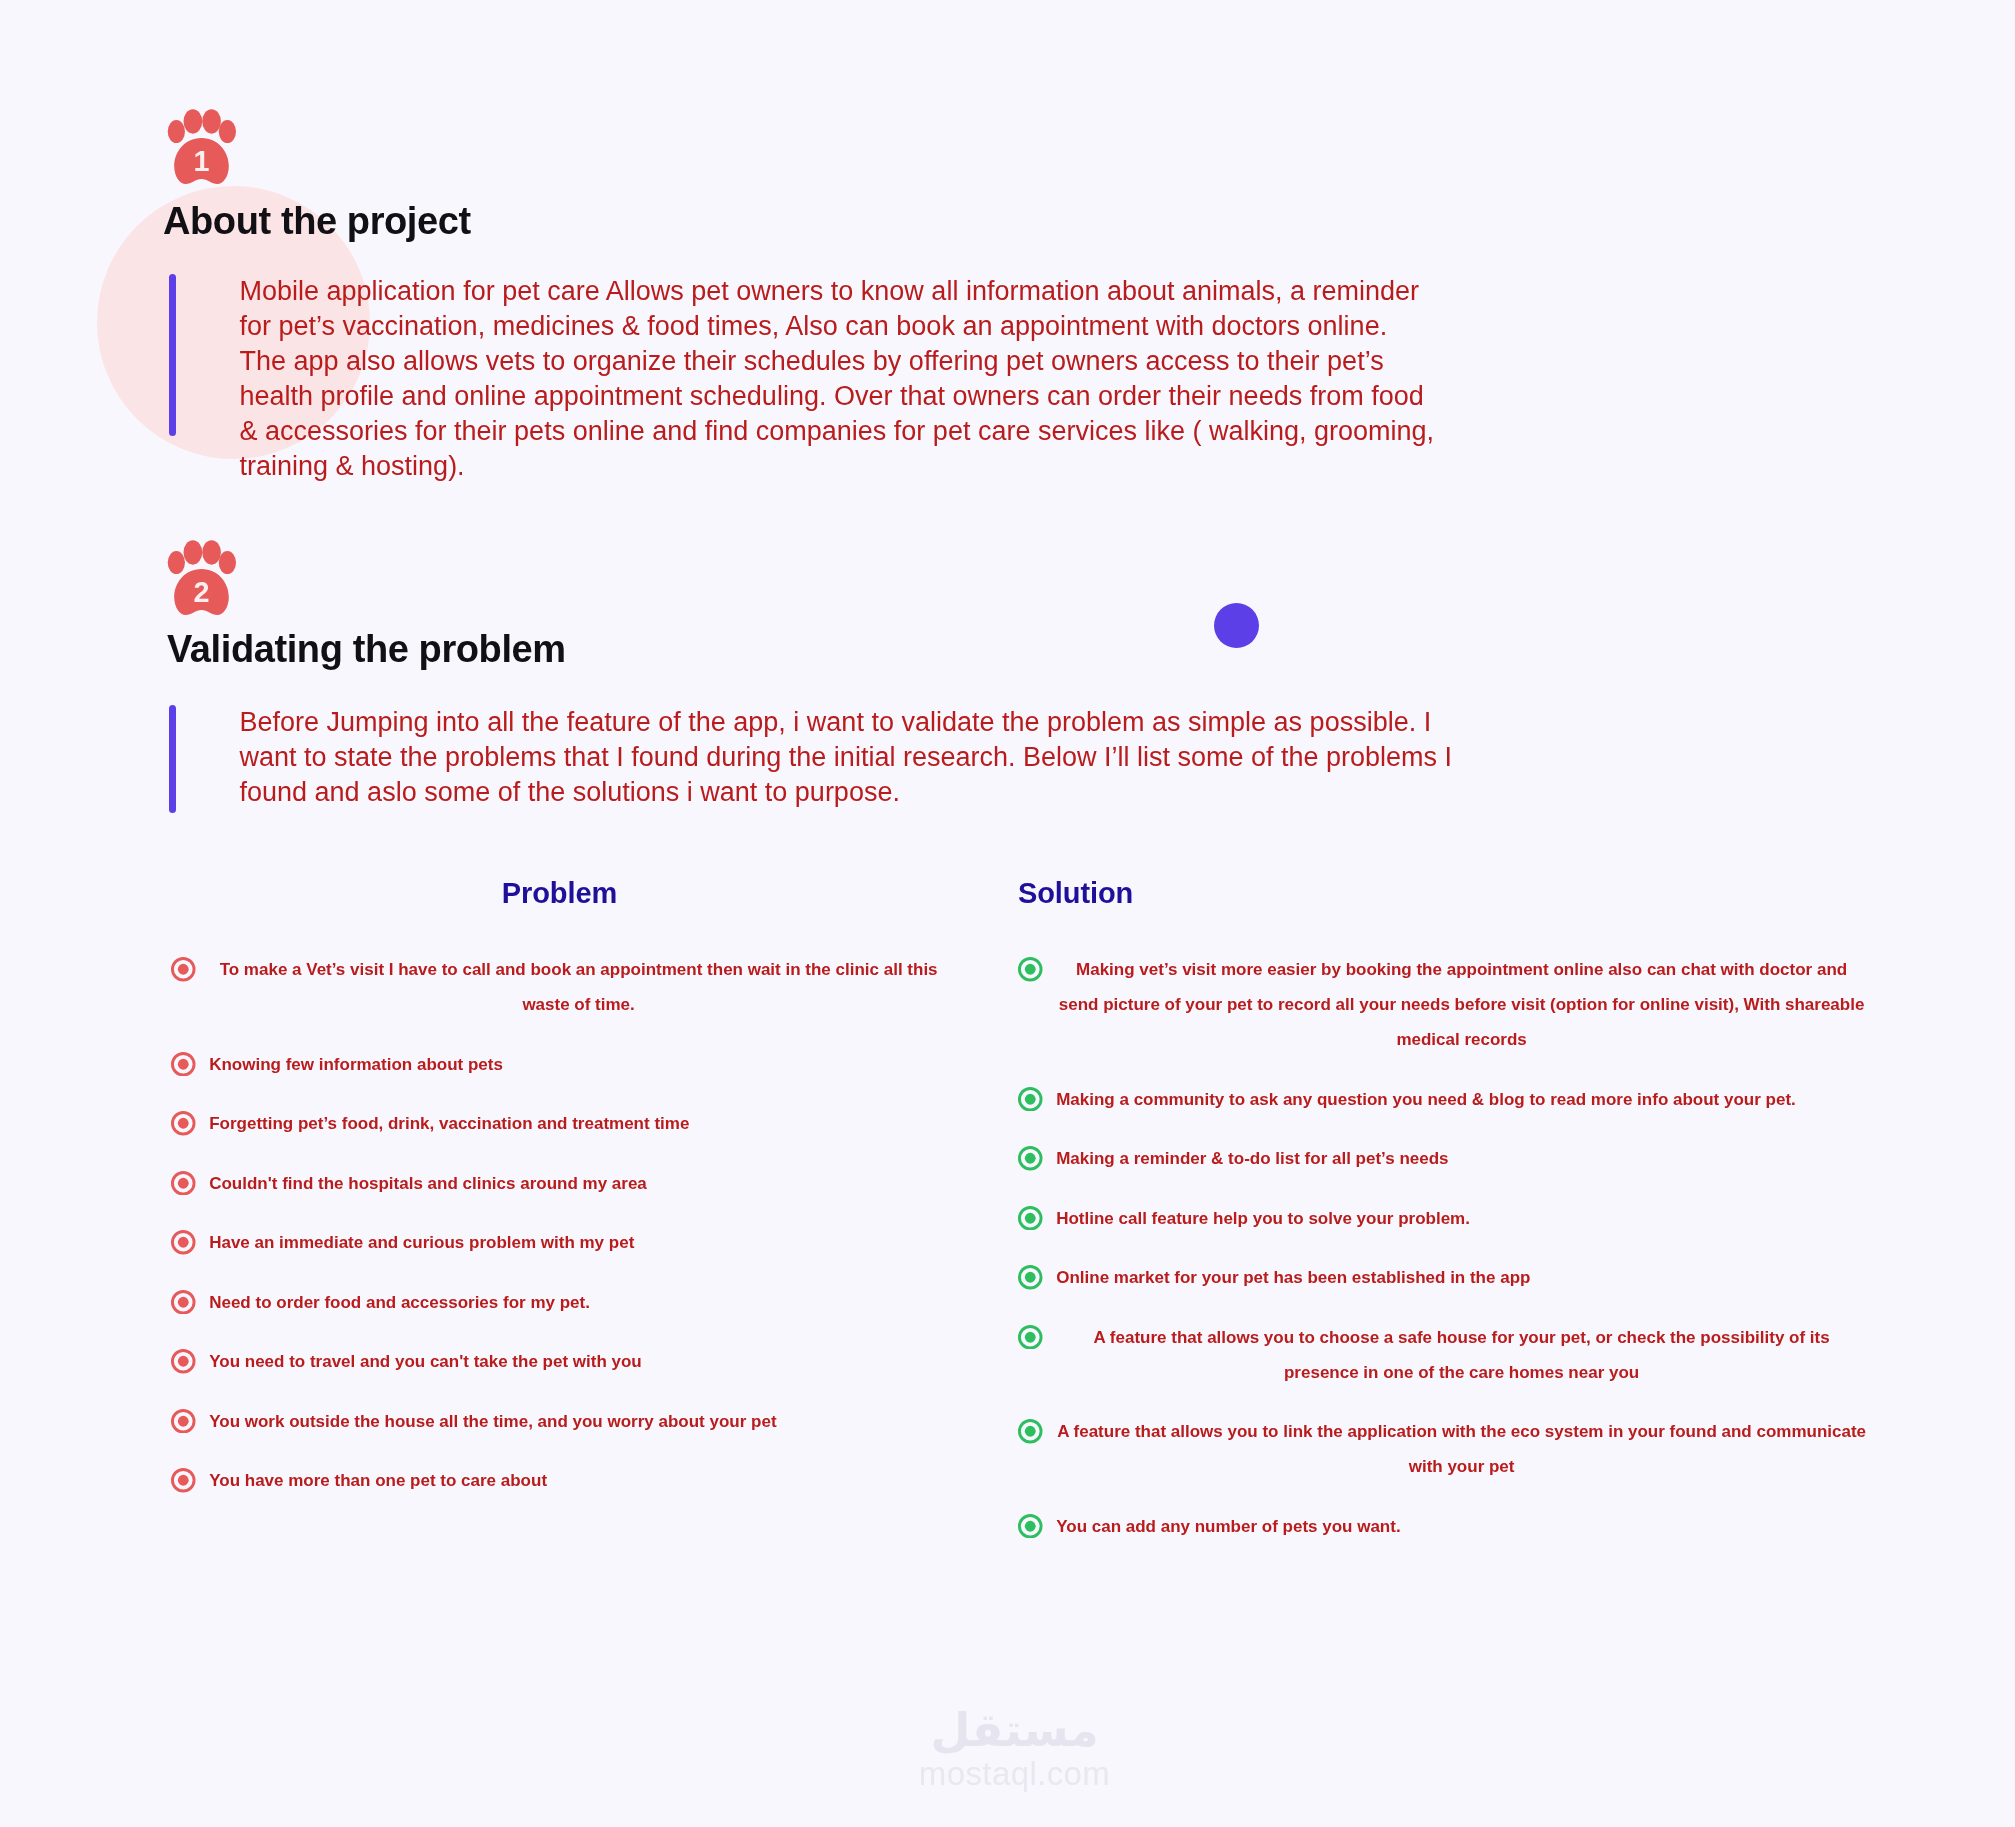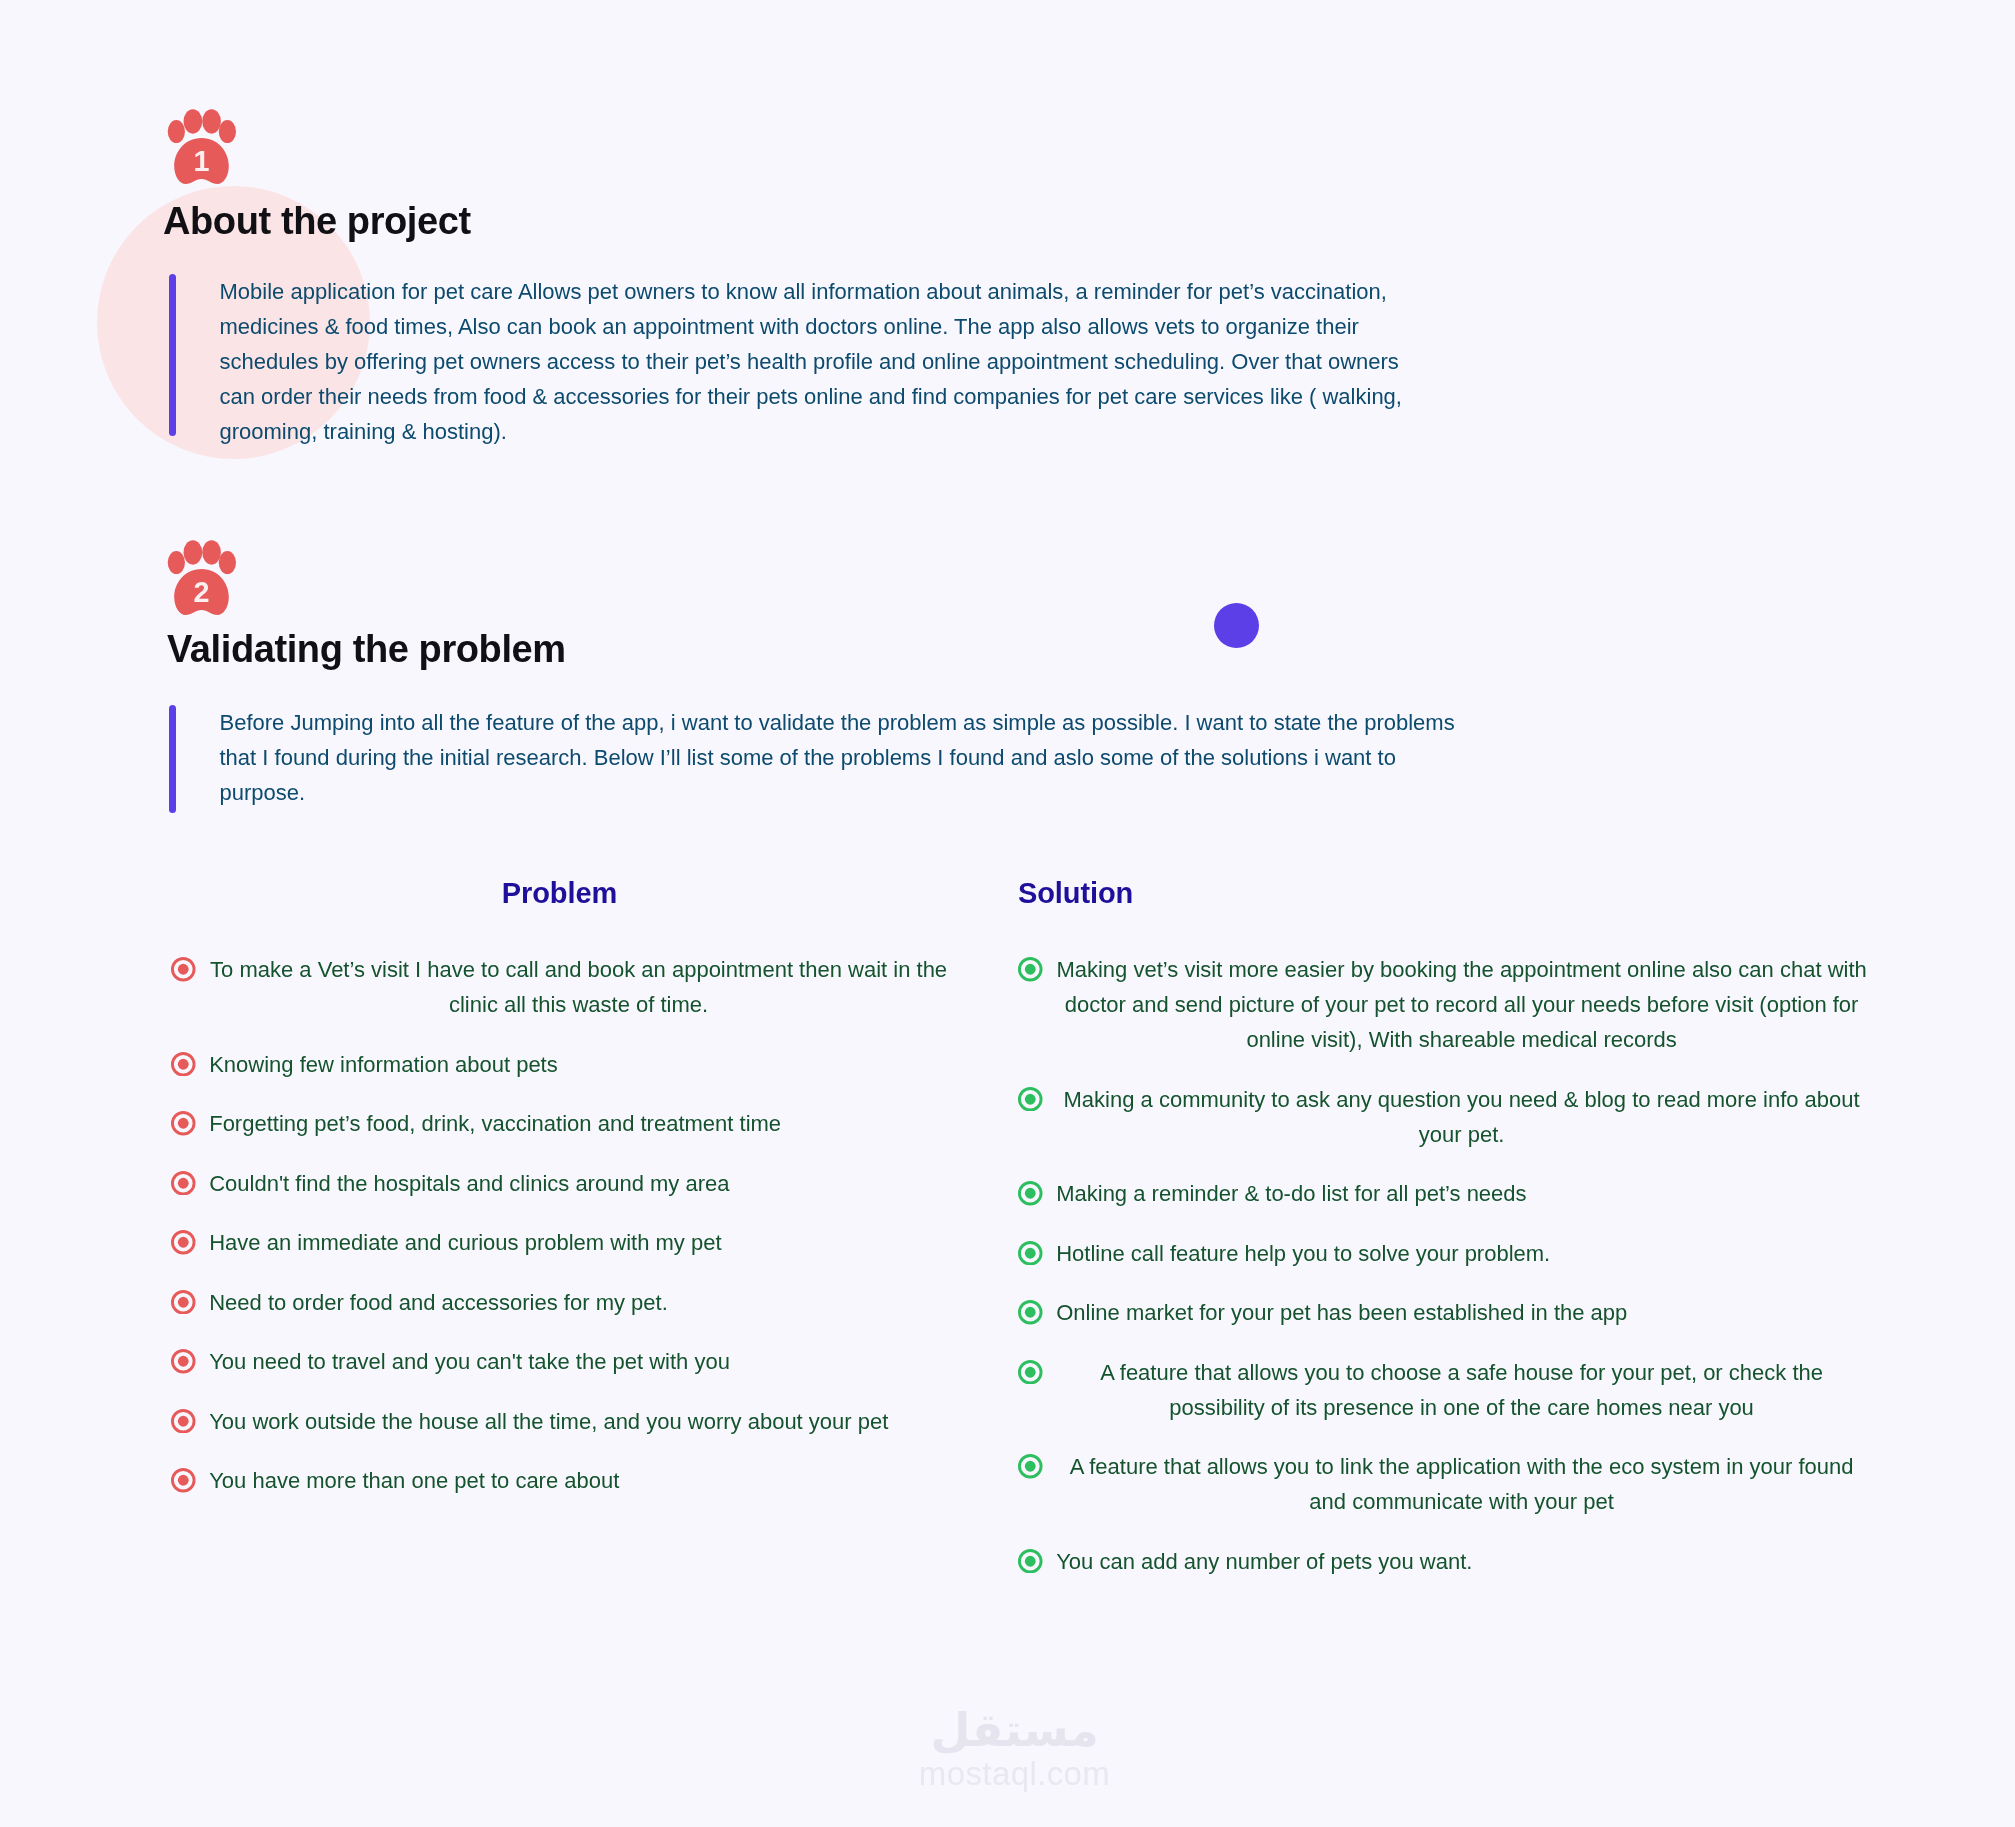--- a/index.html
+++ b/index.html
@@ -79,24 +79,24 @@
     display: flex;
     align-items: stretch;
   }
   .quote-bar {
     flex: 0 0 6.5px;
     width: 6.5px;
     border-radius: 3.6px;
     background: #5d3fe8;
   }
   .quote-text {
-    margin-left: 44px;
-    font-size: 22px;
+    margin-left: 64px;
+    font-size: 27px;
     line-height: 35px;
-    color: #0c4a6e;
+    color: #b91c1c;
     font-weight: 400;
   }
 
   
   .col {
     position: absolute;
   }
   .col-title {
     font-size: 29px;
     font-weight: 700;
@@ -115,24 +115,24 @@
   }
   .bullet-icon {
     flex: 0 0 24.5px;
     width: 24.5px;
     height: 24.5px;
     margin-top: 5px;
     margin-right: 13.7px;
   }
   .bullet-icon svg { display: block; width: 24.5px; height: 24.5px; }
   .bullet-text {
-    font-size: 22px;
+    font-size: 17px;
     line-height: 35px;
-    color: #14532d;
-    font-weight: 400;
+    color: #b91c1c;
+    font-weight: 700;
   }
 
   
   .list-problem .bullet-item { margin-bottom: 24.5px; }
   .list-solution .bullet-item { margin-bottom: 24.5px; text-align: center; }
 
   
   .watermark {
     position: absolute;
     left: 885px;

